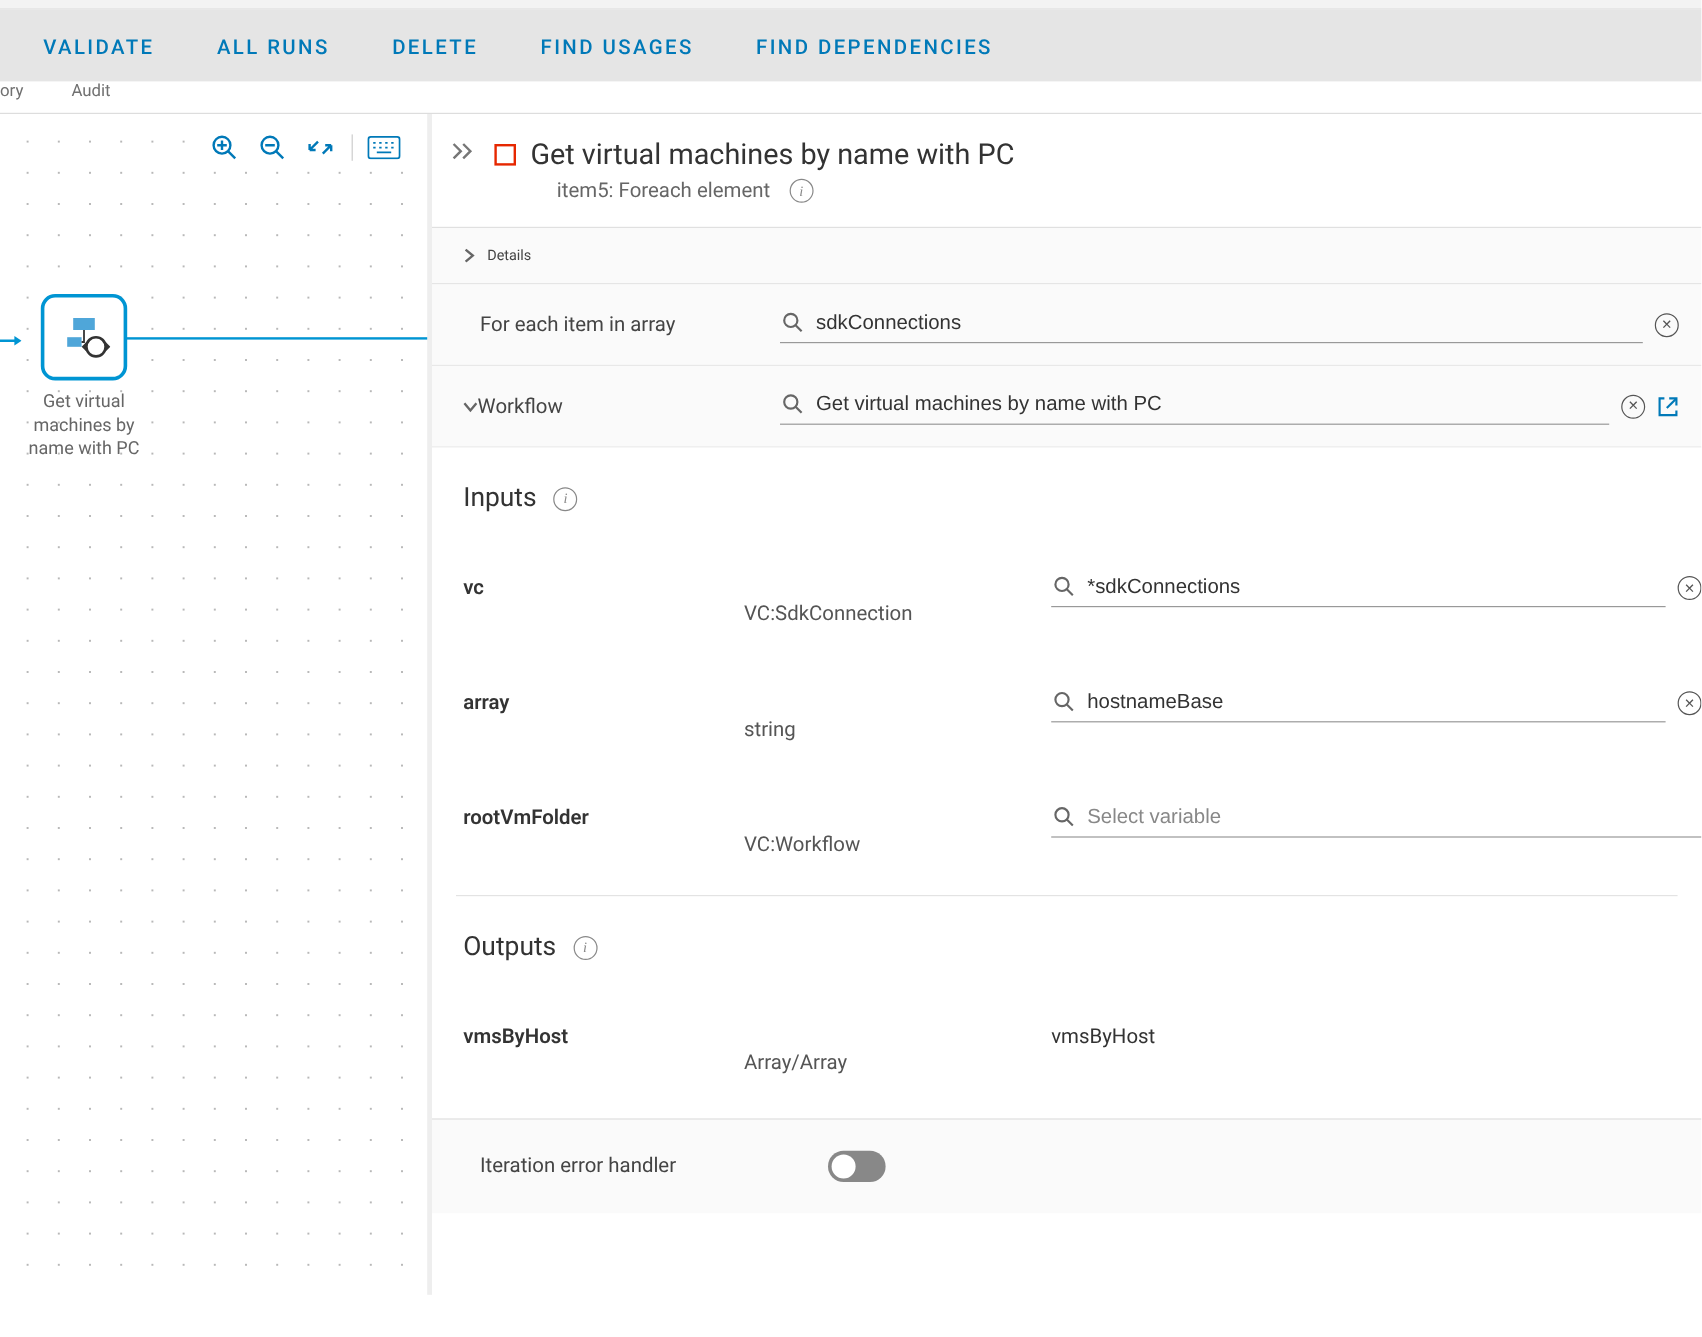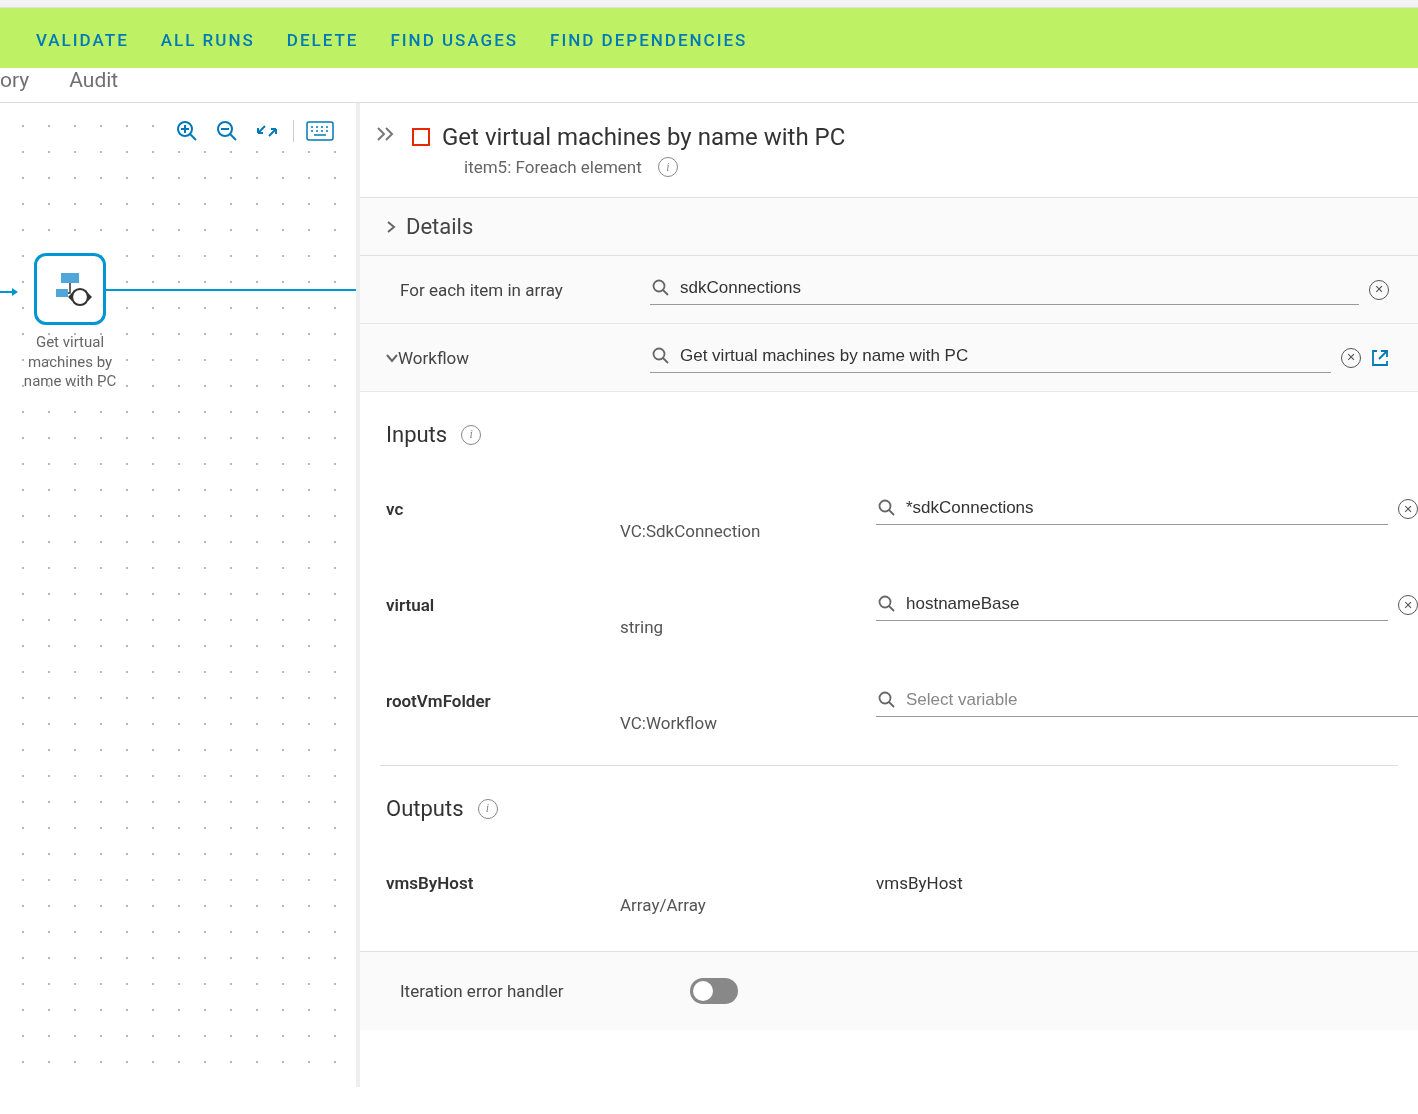--- a/index.html
+++ b/index.html
@@ -10,39 +10,39 @@
   font-size: 14px;
   width: 1418px;
   height: 1114px;
   overflow: hidden;
 }
 
 
 .top-divider { height: 8px; background: #f3f3f3; border-bottom: 1px solid #e0e0e0; }
 .action-bar {
   display: flex;
-  gap: 32px;
+  gap: 52px;
   padding: 22px 36px 18px;
-  background: #bef264;
+  background: #e5e5e5;
 }
 .action-bar a {
   color: #0079B8;
   font-size: 17px;
   letter-spacing: 2px;
   font-weight: 500;
   cursor: pointer;
 }
 
 .tab-bar {
   display: flex;
   gap: 40px;
   padding: 0 0 10px 0;
   background: #fff;
 }
-.tab-bar span { color: #707070; font-size: 21px; }
+.tab-bar span { color: #707070; font-size: 14px; }
 
 .separator { height: 1px; background: #ddd; }
 
 
 .main {
   display: flex;
   height: calc(100% - 130px);
 }
 .canvas-pane {
   width: 360px;
@@ -143,40 +143,40 @@
 .section {
   border-top: 1px solid #e0e0e0;
 }
 .section-head {
   display: flex; align-items: center; gap: 10px;
   padding: 16px 26px;
   background: #fafafa;
   border-bottom: 1px solid #e0e0e0;
 }
 .section-head .caret { color: #666; font-size: 13px; }
-.section-head .sec-title { font-size: 22px; color: #444; }
+.section-head .sec-title { font-size: 12px; color: #444; }
 
 .field-row {
   display: flex; align-items: center;
   padding: 18px 0;
   border-bottom: 1px solid #e8e8e8;
   background: #fafafa;
 }
 .field-label {
   width: 290px;
   padding-left: 40px;
   font-size: 17px;
   color: #444;
 }
 .field-input {
   flex: 1;
   display: flex;
   align-items: center;
   gap: 10px;
-  padding-right: 29px;
+  padding-right: 19px;
 }
 .combo {
   flex: 1;
   display: flex;
   align-items: center;
   gap: 10px;
   border-bottom: 1px solid #999;
   padding: 4px 2px 6px;
   font-size: 17px;
   color: #333;
@@ -413,21 +413,21 @@
                 </svg>
               </span>
             <input type="text" value="*sdkConnections" style="">
           </div>
           <span class="clear-ic">✕</span>
         </div>
       </div>
     </div>
 
     <div class="io-row">
-      <div class="io-label">virtual</div>
+      <div class="io-label">array</div>
       <div class="io-type">string</div>
       <div class="io-val">
         <div style="display:flex;align-items:center;gap:10px">
           <div class="combo">
             <span class="search-ic">
                 <svg width="18" height="18" viewBox="0 0 18 18" fill="none" stroke="#666" stroke-width="1.8">
                   <circle cx="7" cy="7" r="5.5"></circle>
                   <line x1="11" y1="11" x2="16" y2="16"></line>
                 </svg>
               </span>

